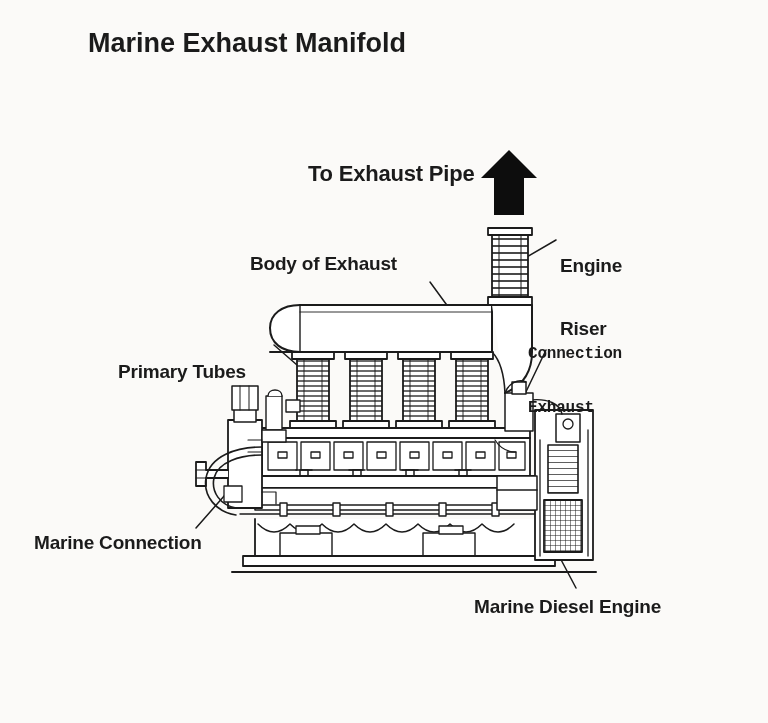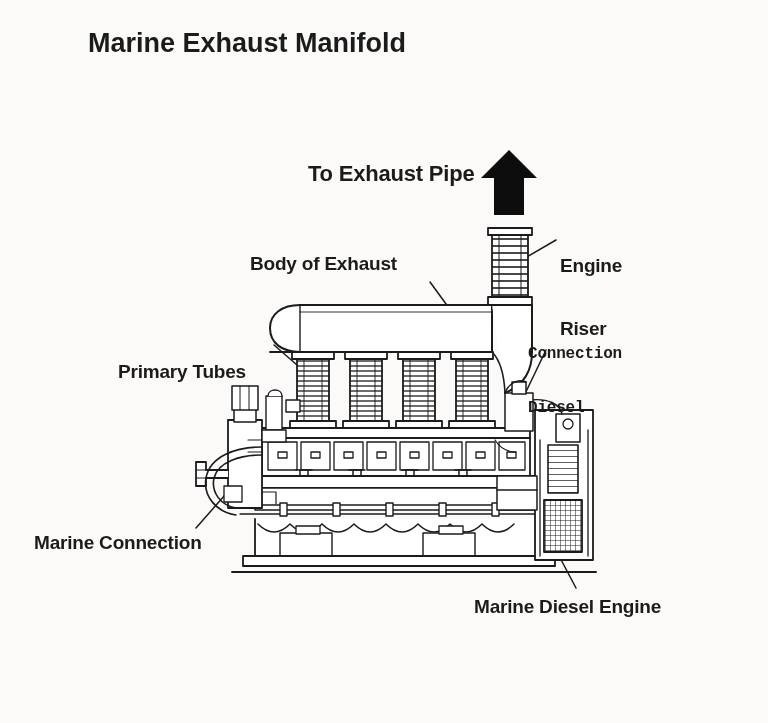--- a/index.html
+++ b/index.html
@@ -280,20 +280,20 @@
     <div>Engine</div>
     <div>Riser</div>
   </div>
 
   <div class="lbl" id="lbl-body-manifold">Body of Exhaust</div>
 
   <div class="lbl" id="lbl-primary-tubes">Primary Tubes</div>
 
   <div class="lbl" id="lbl-connection-flanges">
     <div>Connection</div>
-    <div>Diesel</div>
+    <div>Exhaust</div>
   </div>
 
   <div class="lbl" id="lbl-crankshaft">Marine Connection</div>
 
   <div class="lbl" id="lbl-diesel-engine">Marine Diesel Engine</div>
 
 </div>
 
 </body></html>

